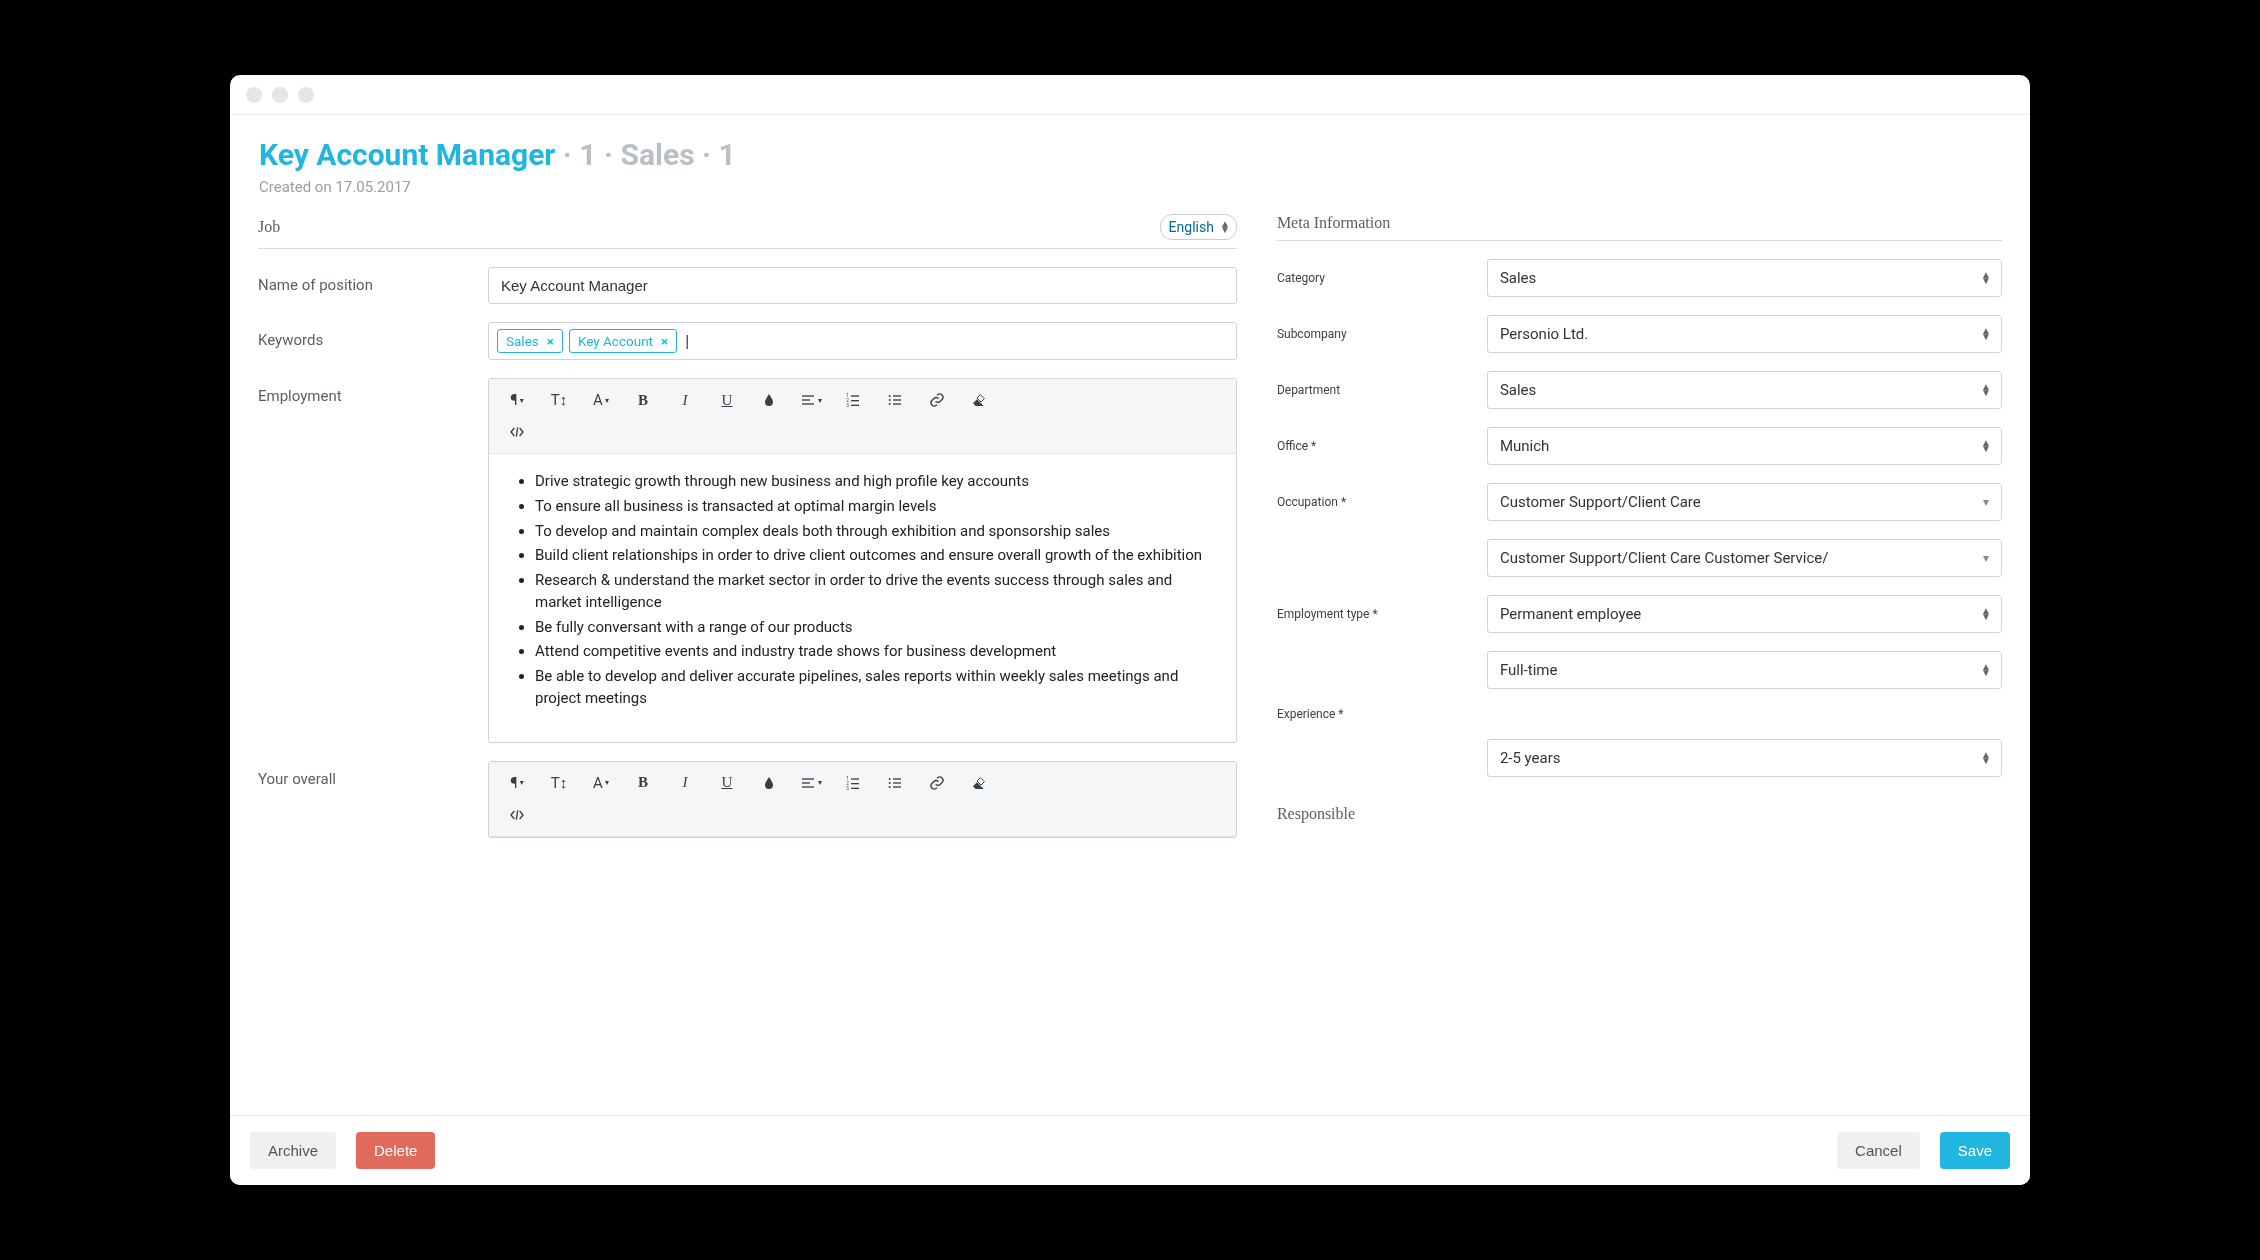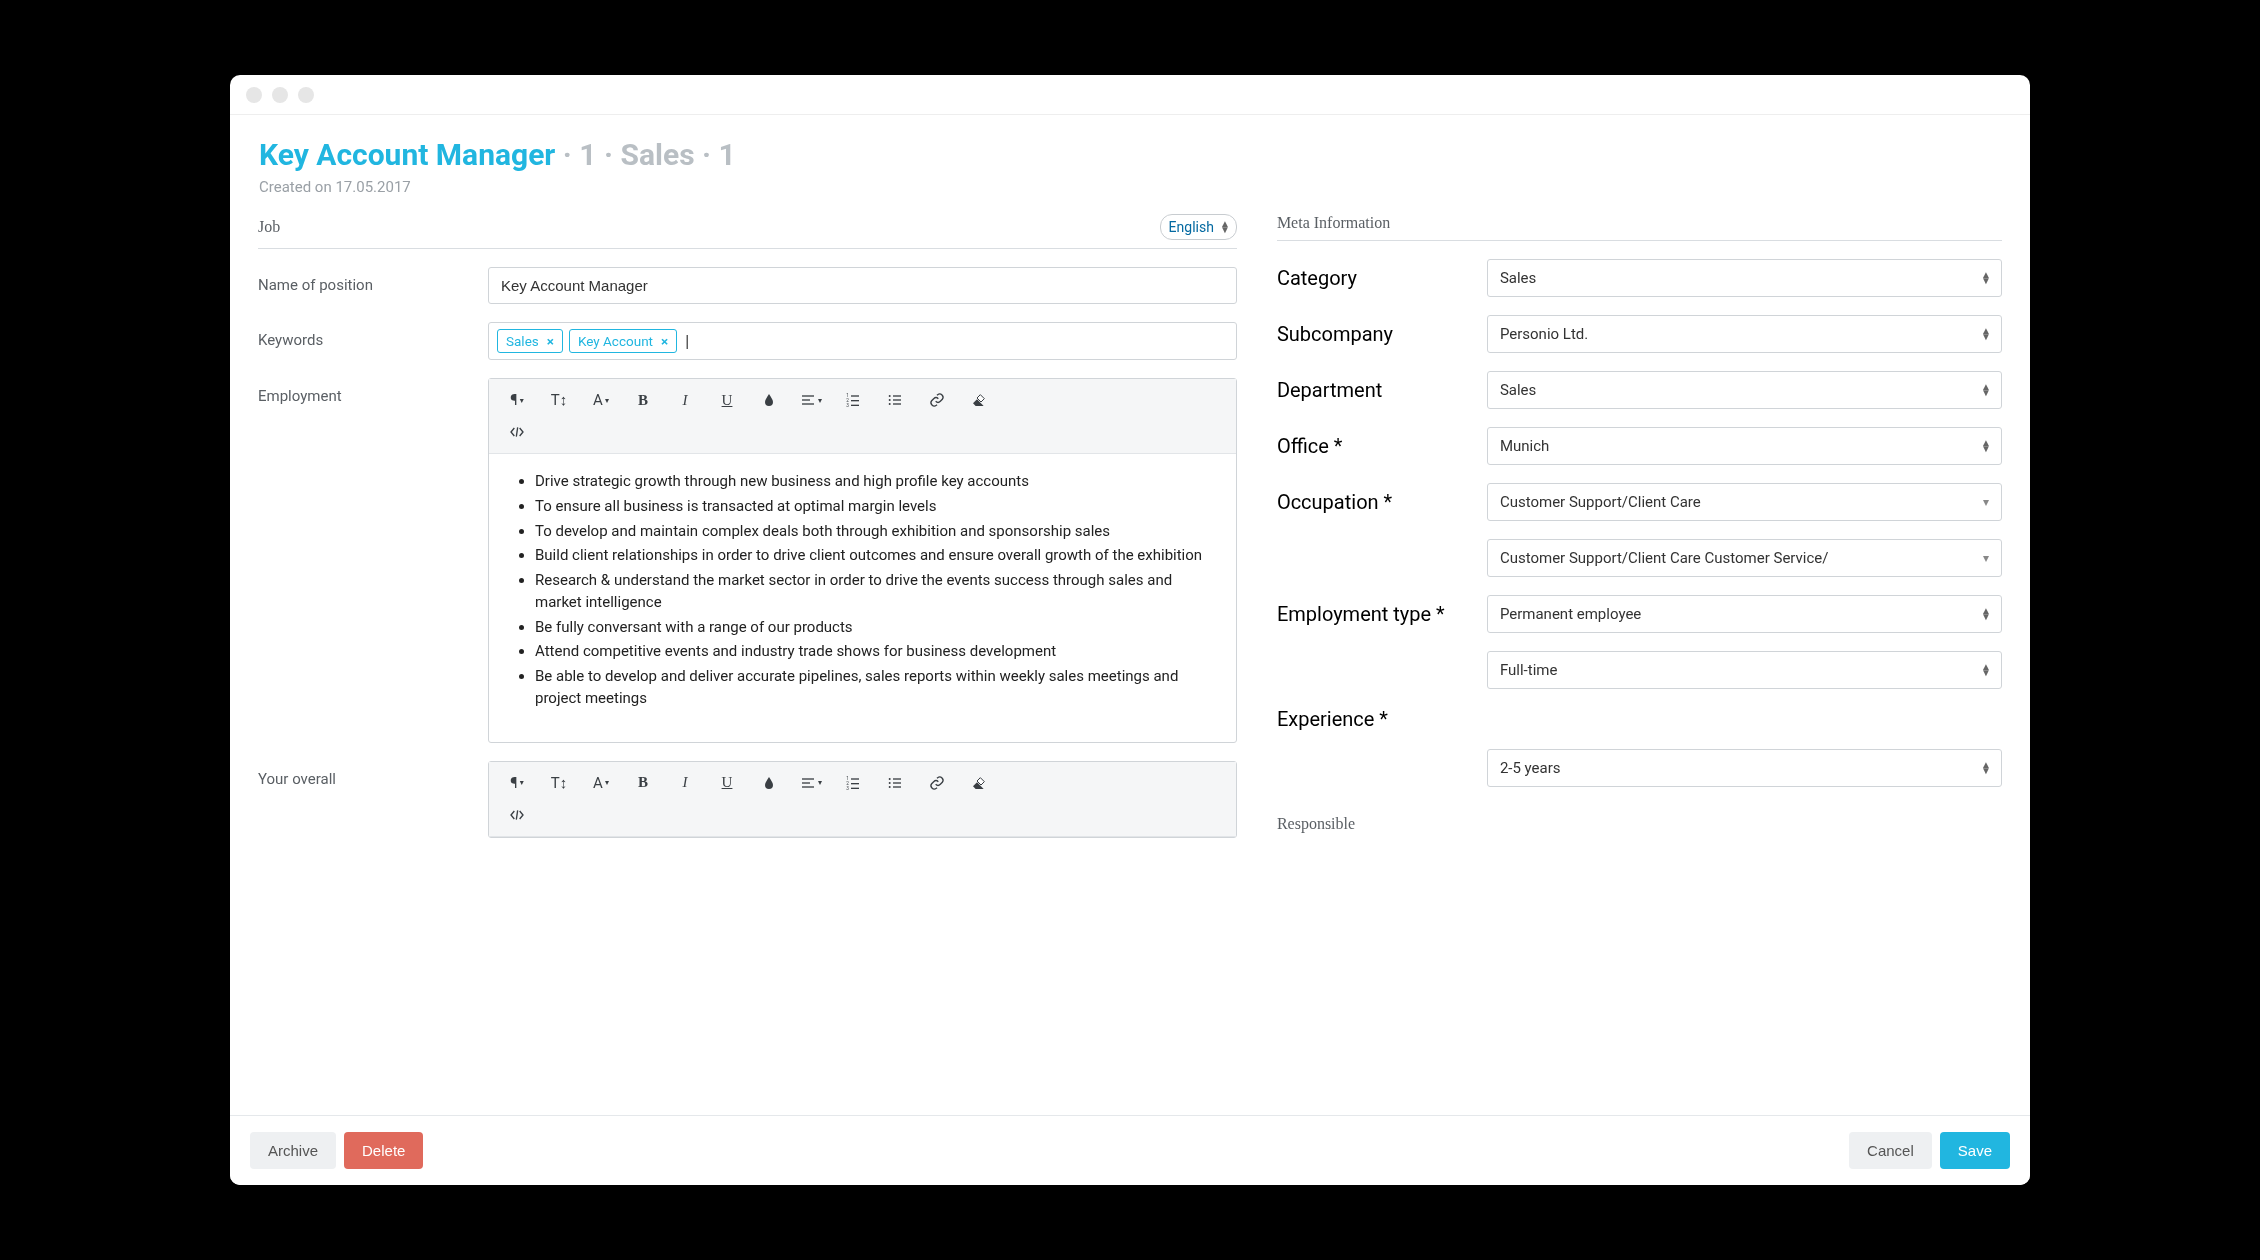--- a/index.html
+++ b/index.html
@@ -37,27 +37,27 @@
   .tbtn svg { width: 16px; height: 16px; }
   .tbtn.bold { font-weight: 800; font-family: Georgia, serif; }
   .tbtn.italic { font-style: italic; font-family: Georgia, serif; }
   .tbtn.under { text-decoration: underline; font-family: Georgia, serif; }
   .tbtn .dd { font-size: 8px; margin-left: 2px; }
   .toolbar-row2 { width: 100%; }
   .editor-body { padding: 14px 18px 29px 18px; font-size: 15px; color: #222; }
   .editor-body ul { padding-left: 28px; }
   .editor-body li { margin: 3px 0; line-height: 1.45; }
   .meta-row { display: flex; align-items: center; margin-bottom: 18px; }
-  .meta-label { width: 210px; color: #000000; font-size: 20px; }
+  .meta-label { width: 210px; color: #404040; font-size: 12px; }
   .meta-field { flex: 1; }
   .select { width: 100%; border: 1px solid #d0d4d8; border-radius: 3px; padding: 9px 30px 9px 12px; font-size: 15px; color: #333; background:#fff; position: relative; }
   .select .caret-double { right: 10px; }
   .select.single-caret::after { content:"▾"; position:absolute; right:12px; top:50%; transform:translateY(-50%); color:#888; font-size:12px; }
   .footer { border-top: 1px solid #e5e8eb; padding: 16px 20px; display: flex; align-items: center; justify-content: space-between; background:#fff; }
-  .footer-left, .footer-right { display:flex; gap: 8px; }
+  .footer-left, .footer-right { display:flex; gap: 20px; }
   .btn { border-radius: 4px; padding: 10px 18px; font-size: 15px; border: none; cursor: pointer; }
   .btn-muted { background: #eef0f2; color: #555; }
   .btn-danger { background: #e06a5c; color: #fff; }
   .btn-primary { background: #21b6e0; color: #fff; }
   .scrollfade { mask-image: linear-gradient(to bottom, #000 94%, transparent 100%); }
 </style>
 </head>
 <body>
 
 <div class="window">

